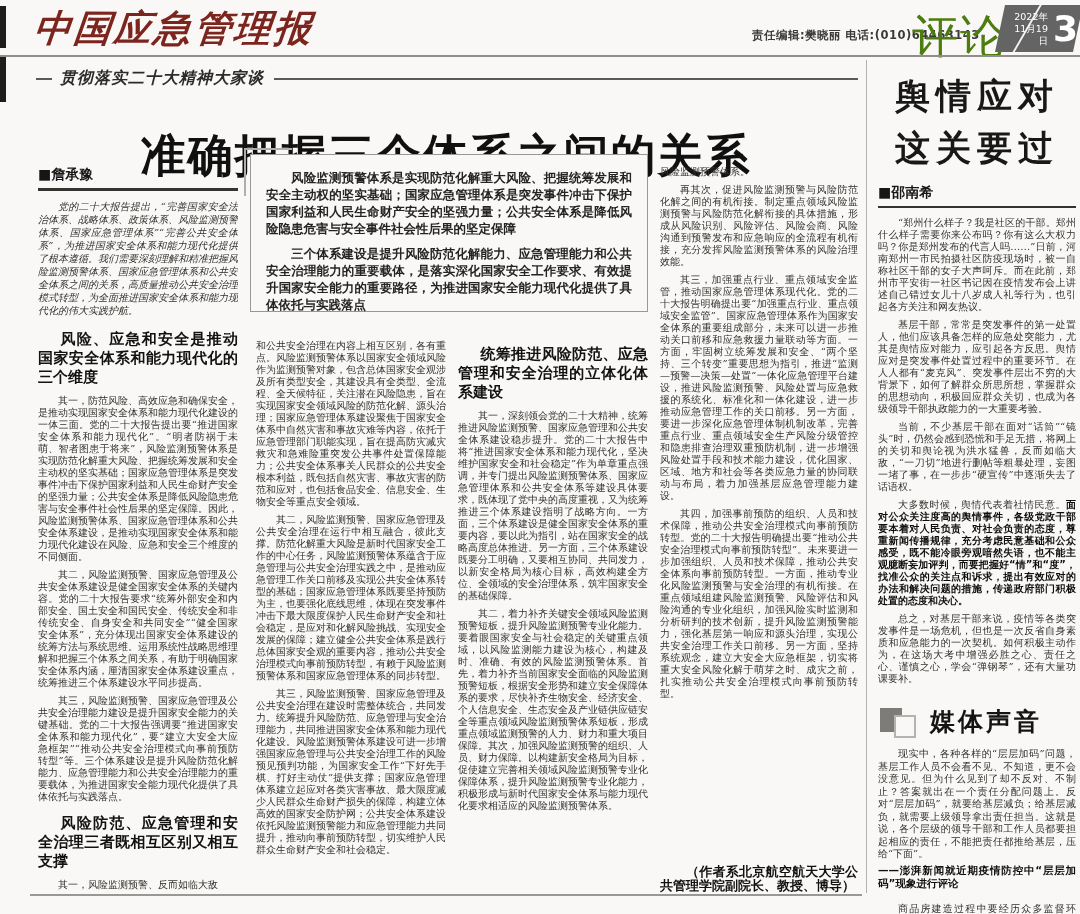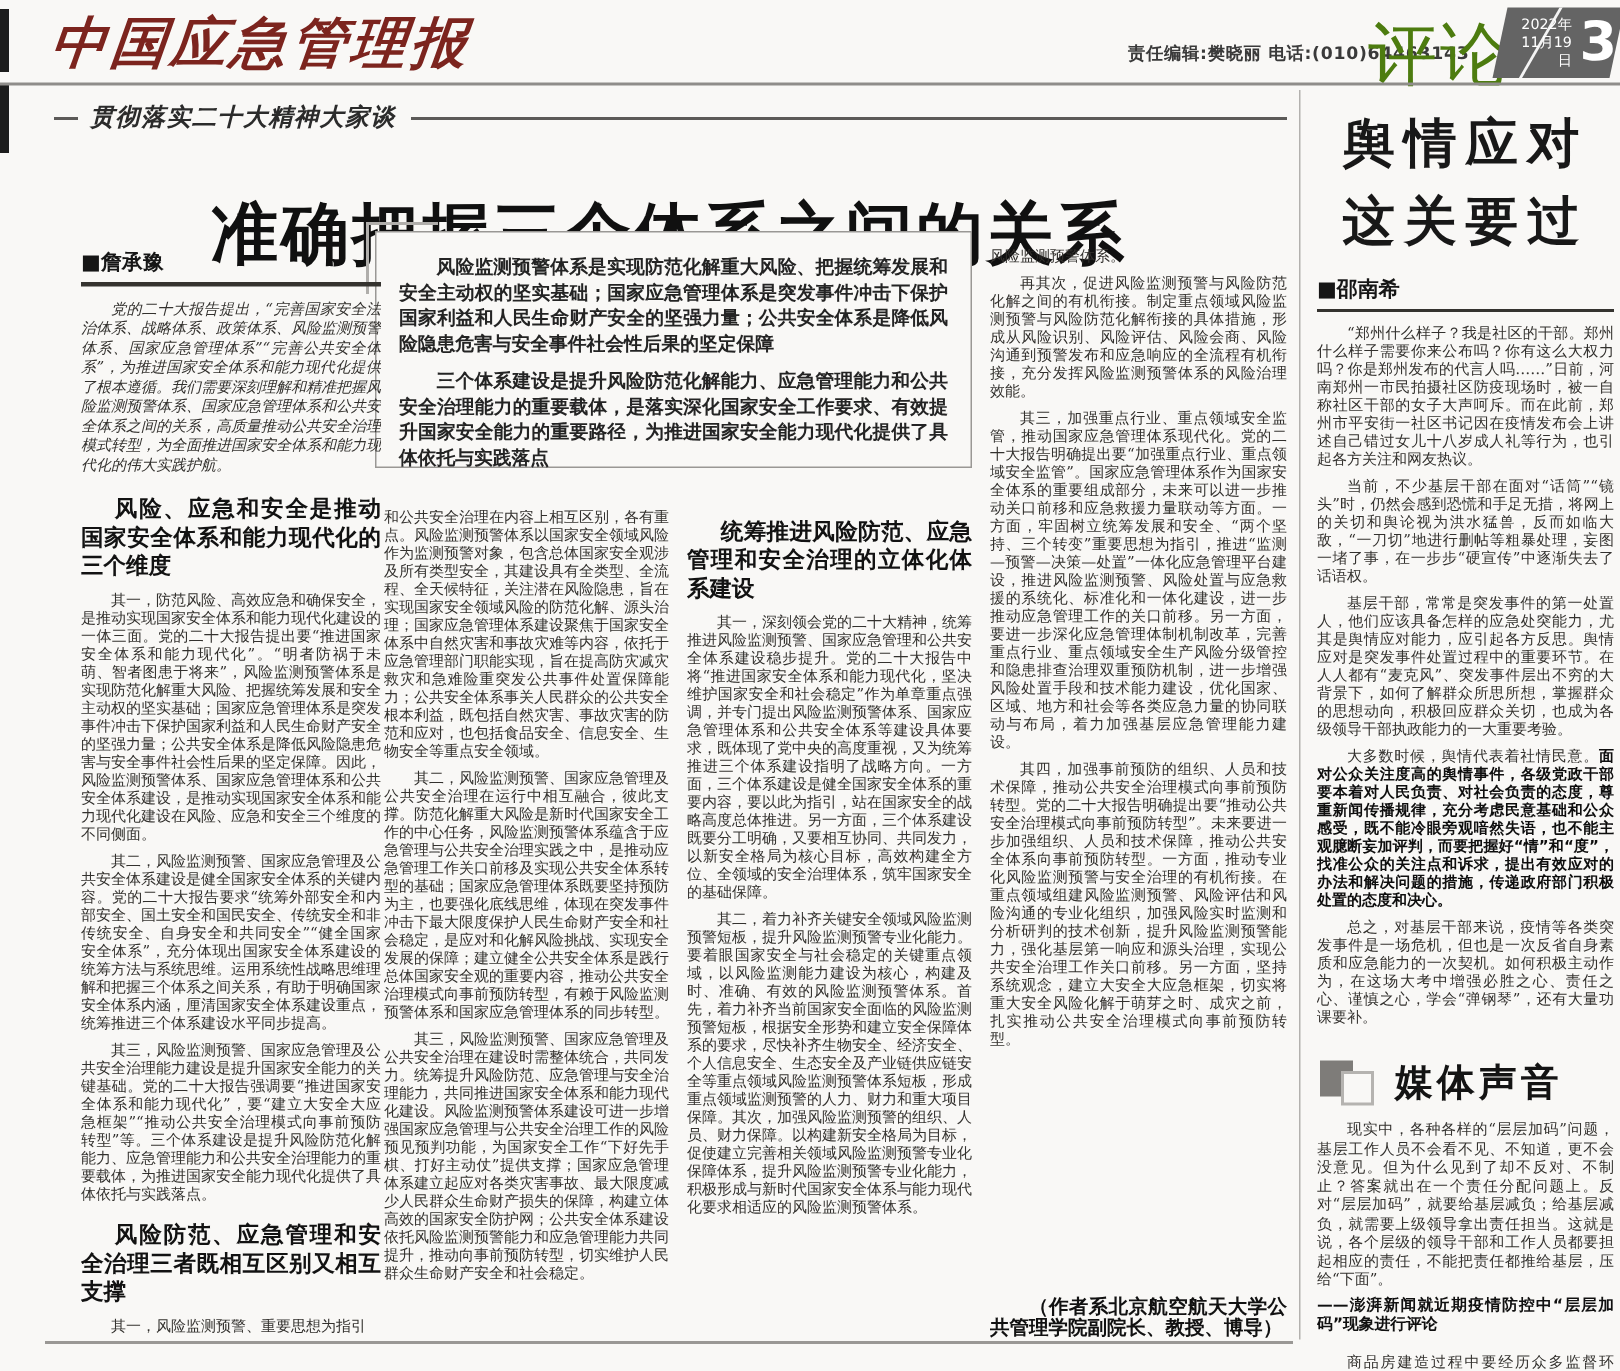--- a/index.html
+++ b/index.html
@@ -26,21 +26,21 @@
   .banner .ln.l{flex:1;margin-left:10px;}
   .banner .txt{font-size:16px;font-weight:800;font-style:italic;color:#2b2b2b;letter-spacing:1px;white-space:nowrap;}
   .headline{position:absolute;left:0;top:38px;width:100%;text-align:center;font-size:45px;font-weight:900;
             color:#101010;letter-spacing:2px;font-family:"DejaVu Sans",sans-serif;}
   .standfirst{position:absolute;left:220px;top:96px;width:366px;height:128px;border:1px solid #9a9895;
               padding:14px 15px;background:#f9f8f6;text-align:justify;}
   .standfirst:before{content:"";position:absolute;left:-7px;top:-7px;width:46px;height:46px;
               border-left:2px solid #b0aeab;border-top:2px solid #b0aeab;}
   .sf-p{font-size:12.5px;line-height:17px;font-weight:600;color:#242424;text-indent:2em;margin:0 0 8px;}
   .col{position:absolute;display:flex;flex-direction:column;overflow:hidden;text-align:justify;}
-  .c1{left:8px;top:108px;width:200px;height:727px;margin-left:16px;}
+  .c1{left:8px;top:108px;width:200px;height:727px;}
   .c2{left:226px;top:282px;width:190px;height:553px;}
   .c3{left:428px;top:282px;width:190px;height:553px;}
   .c4{left:630px;top:108px;width:198px;height:727px;}
   .byline{font-size:14px;font-weight:800;color:#161616;border-bottom:3px solid #35332f;
           padding-bottom:4px;margin:0 0 9px;flex:none;}
   .intro{font-family:"DejaVu Serif",serif;font-style:italic;font-size:10px;line-height:13px;
          color:#33312e;text-indent:2em;margin:0 0 8px;}
   .colhead{font-size:15px;line-height:19px;font-weight:800;color:#121212;text-indent:1.5em;margin:5px 0 8px;}
   .p{font-family:"DejaVu Serif",serif;font-size:10px;line-height:12px;color:#33312e;text-indent:2em;margin:0 0 6px;}
   .p.cont{text-indent:0;}
@@ -48,21 +48,21 @@
   .main-bottom-rule{position:absolute;left:0;top:836px;width:832px;height:2px;background:#9a9895;}
   
   .v-divider{position:absolute;left:866px;top:60px;width:1px;height:833px;background:#b3b1ae;}
   .opinion{position:absolute;left:878px;top:58px;width:198px;height:856px;overflow:hidden;display:flex;flex-direction:column;}
   .op-head{font-family:"DejaVu Serif",serif;font-weight:900;font-size:35px;line-height:52px;letter-spacing:6px;
            text-align:center;color:#181818;margin:12px 0 8px;}
   .op-byline{font-size:14px;font-weight:800;color:#161616;border-bottom:2.5px solid #35332f;padding-bottom:4px;margin:2px 0 9px;}
   .op-p{font-family:"DejaVu Serif",serif;font-size:10px;line-height:12px;color:#33312e;text-align:justify;text-indent:2em;margin:0 0 6px;}
   .op-p b{font-family:"DejaVu Sans",sans-serif;font-weight:700;color:#0e0e0e;}
   
-  .media-title-row{display:flex;margin:14px 0 10px;flex:none;}
+  .media-title-row{display:flex;align-items:center;margin:14px 0 10px;flex:none;}
   .mv-icon{position:relative;width:40px;height:32px;flex:none;}
   .mv-icon .sq1{position:absolute;left:2px;top:2px;width:22px;height:24px;background:#7e7c79;}
   .mv-icon .sq2{position:absolute;left:16px;top:9px;width:18px;height:19px;background:#f9f8f6;border:2px solid #b5b3b0;}
   .mv-title{font-size:25px;font-weight:900;letter-spacing:3px;color:#141414;margin-left:12px;}
   .media-p{font-family:"DejaVu Serif",serif;font-size:10px;line-height:12.5px;color:#33312e;text-align:justify;text-indent:2em;margin:0 0 3px;}
   .media-attr{font-size:10.5px;line-height:13.5px;font-weight:800;color:#101010;text-align:justify;margin:0 0 12px;}
 </style>
 </head>
 <body>
 
@@ -102,21 +102,21 @@
     </div>
 
     <div class="col c1">
       <div class="byline">■詹承豫</div>
       <p class="intro">党的二十大报告提出，“完善国家安全法治体系、战略体系、政策体系、风险监测预警体系、国家应急管理体系”“完善公共安全体系”，为推进国家安全体系和能力现代化提供了根本遵循。我们需要深刻理解和精准把握风险监测预警体系、国家应急管理体系和公共安全体系之间的关系，高质量推动公共安全治理模式转型，为全面推进国家安全体系和能力现代化的伟大实践护航。</p>
       <div class="colhead">风险、应急和安全是推动国家安全体系和能力现代化的三个维度</div>
       <p class="p">其一，防范风险、高效应急和确保安全，是推动实现国家安全体系和能力现代化建设的一体三面。党的二十大报告提出要“推进国家安全体系和能力现代化”。“明者防祸于未萌、智者图患于将来”，风险监测预警体系是实现防范化解重大风险、把握统筹发展和安全主动权的坚实基础；国家应急管理体系是突发事件冲击下保护国家利益和人民生命财产安全的坚强力量；公共安全体系是降低风险隐患危害与安全事件社会性后果的坚定保障。因此，风险监测预警体系、国家应急管理体系和公共安全体系建设，是推动实现国家安全体系和能力现代化建设在风险、应急和安全三个维度的不同侧面。</p>
       <p class="p">其二，风险监测预警、国家应急管理及公共安全体系建设是健全国家安全体系的关键内容。党的二十大报告要求“统筹外部安全和内部安全、国土安全和国民安全、传统安全和非传统安全、自身安全和共同安全”“健全国家安全体系”，充分体现出国家安全体系建设的统筹方法与系统思维。运用系统性战略思维理解和把握三个体系之间关系，有助于明确国家安全体系内涵，厘清国家安全体系建设重点，统筹推进三个体系建设水平同步提高。</p>
       <p class="p">其三，风险监测预警、国家应急管理及公共安全治理能力建设是提升国家安全能力的关键基础。党的二十大报告强调要“推进国家安全体系和能力现代化”，要“建立大安全大应急框架”“推动公共安全治理模式向事前预防转型”等。三个体系建设是提升风险防范化解能力、应急管理能力和公共安全治理能力的重要载体，为推进国家安全能力现代化提供了具体依托与实践落点。</p>
       <div class="colhead">风险防范、应急管理和安全治理三者既相互区别又相互支撑</div>
-      <p class="p">其一，风险监测预警、重要思想为指引</p>
+      <p class="p">其一，风险监测预警、反而如临大敌</p>
     </div>
 
     <div class="col c2">
       <p class="p cont">和公共安全治理在内容上相互区别，各有重点。风险监测预警体系以国家安全领域风险作为监测预警对象，包含总体国家安全观涉及所有类型安全，其建设具有全类型、全流程、全天候特征，关注潜在风险隐患，旨在实现国家安全领域风险的防范化解、源头治理；国家应急管理体系建设聚焦于国家安全体系中自然灾害和事故灾难等内容，依托于应急管理部门职能实现，旨在提高防灾减灾救灾和急难险重突发公共事件处置保障能力；公共安全体系事关人民群众的公共安全根本利益，既包括自然灾害、事故灾害的防范和应对，也包括食品安全、信息安全、生物安全等重点安全领域。</p>
       <p class="p">其二，风险监测预警、国家应急管理及公共安全治理在运行中相互融合，彼此支撑。防范化解重大风险是新时代国家安全工作的中心任务，风险监测预警体系蕴含于应急管理与公共安全治理实践之中，是推动应急管理工作关口前移及实现公共安全体系转型的基础；国家应急管理体系既要坚持预防为主，也要强化底线思维，体现在突发事件冲击下最大限度保护人民生命财产安全和社会稳定，是应对和化解风险挑战、实现安全发展的保障；建立健全公共安全体系是践行总体国家安全观的重要内容，推动公共安全治理模式向事前预防转型，有赖于风险监测预警体系和国家应急管理体系的同步转型。</p>
       <p class="p">其三，风险监测预警、国家应急管理及公共安全治理在建设时需整体统合，共同发力。统筹提升风险防范、应急管理与安全治理能力，共同推进国家安全体系和能力现代化建设。风险监测预警体系建设可进一步增强国家应急管理与公共安全治理工作的风险预见预判功能，为国家安全工作“下好先手棋、打好主动仗”提供支撑；国家应急管理体系建立起应对各类灾害事故、最大限度减少人民群众生命财产损失的保障，构建立体高效的国家安全防护网；公共安全体系建设依托风险监测预警能力和应急管理能力共同提升，推动向事前预防转型，切实维护人民群众生命财产安全和社会稳定。</p>
     </div>
 
     <div class="col c3">
       <div class="colhead">统筹推进风险防范、应急管理和安全治理的立体化体系建设</div>
@@ -137,22 +137,22 @@
 
   <div class="v-divider"></div>
 
   <aside class="opinion">
     <div class="op-head">
       <div>舆情应对</div>
       <div>这关要过</div>
     </div>
     <div class="op-byline">■邵南希</div>
     <p class="op-p">“郑州什么样子？我是社区的干部。郑州什么样子需要你来公布吗？你有这么大权力吗？你是郑州发布的代言人吗……”日前，河南郑州一市民拍摄社区防疫现场时，被一自称社区干部的女子大声呵斥。而在此前，郑州市平安街一社区书记因在疫情发布会上讲述自己错过女儿十八岁成人礼等行为，也引起各方关注和网友热议。</p>
+    <p class="op-p">基层干部，常常是突发事件的第一处置人，他们应该具备怎样的应急处突能力，尤其是舆情应对能力，应引起各方反思。舆情应对是突发事件处置过程中的重要环节。在人人都有“麦克风”、突发事件层出不穷的大背景下，如何了解群众所思所想，掌握群众的思想动向，积极回应群众关切，也成为各级领导干部执政能力的一大重要考验。</p>
     <p class="op-p">当前，不少基层干部在面对“话筒”“镜头”时，仍然会感到恐慌和手足无措，将网上的关切和舆论视为洪水猛兽，反而如临大敌，“一刀切”地进行删帖等粗暴处理，妄图一堵了事，在一步步“硬宣传”中逐渐失去了话语权。</p>
-    <p class="op-p">基层干部，常常是突发事件的第一处置人，他们应该具备怎样的应急处突能力，尤其是舆情应对能力，应引起各方反思。舆情应对是突发事件处置过程中的重要环节。在人人都有“麦克风”、突发事件层出不穷的大背景下，如何了解群众所思所想，掌握群众的思想动向，积极回应群众关切，也成为各级领导干部执政能力的一大重要考验。</p>
     <p class="op-p"><span>大多数时候，舆情代表着社情民意。</span><b>面对公众关注度高的舆情事件，各级党政干部要本着对人民负责、对社会负责的态度，尊重新闻传播规律，充分考虑民意基础和公众感受，既不能冷眼旁观喑然失语，也不能主观臆断妄加评判，而要把握好“情”和“度”，找准公众的关注点和诉求，提出有效应对的办法和解决问题的措施，传递政府部门积极处置的态度和决心。</b></p>
     <p class="op-p">总之，对基层干部来说，疫情等各类突发事件是一场危机，但也是一次反省自身素质和应急能力的一次契机。如何积极主动作为，在这场大考中增强必胜之心、责任之心、谨慎之心，学会“弹钢琴”，还有大量功课要补。</p>
 
     <div class="media-title-row">
       <div class="mv-icon">
         <div class="sq1"></div>
         <div class="sq2"></div>
       </div>
       <div class="mv-title">媒体声音</div>
     </div>

